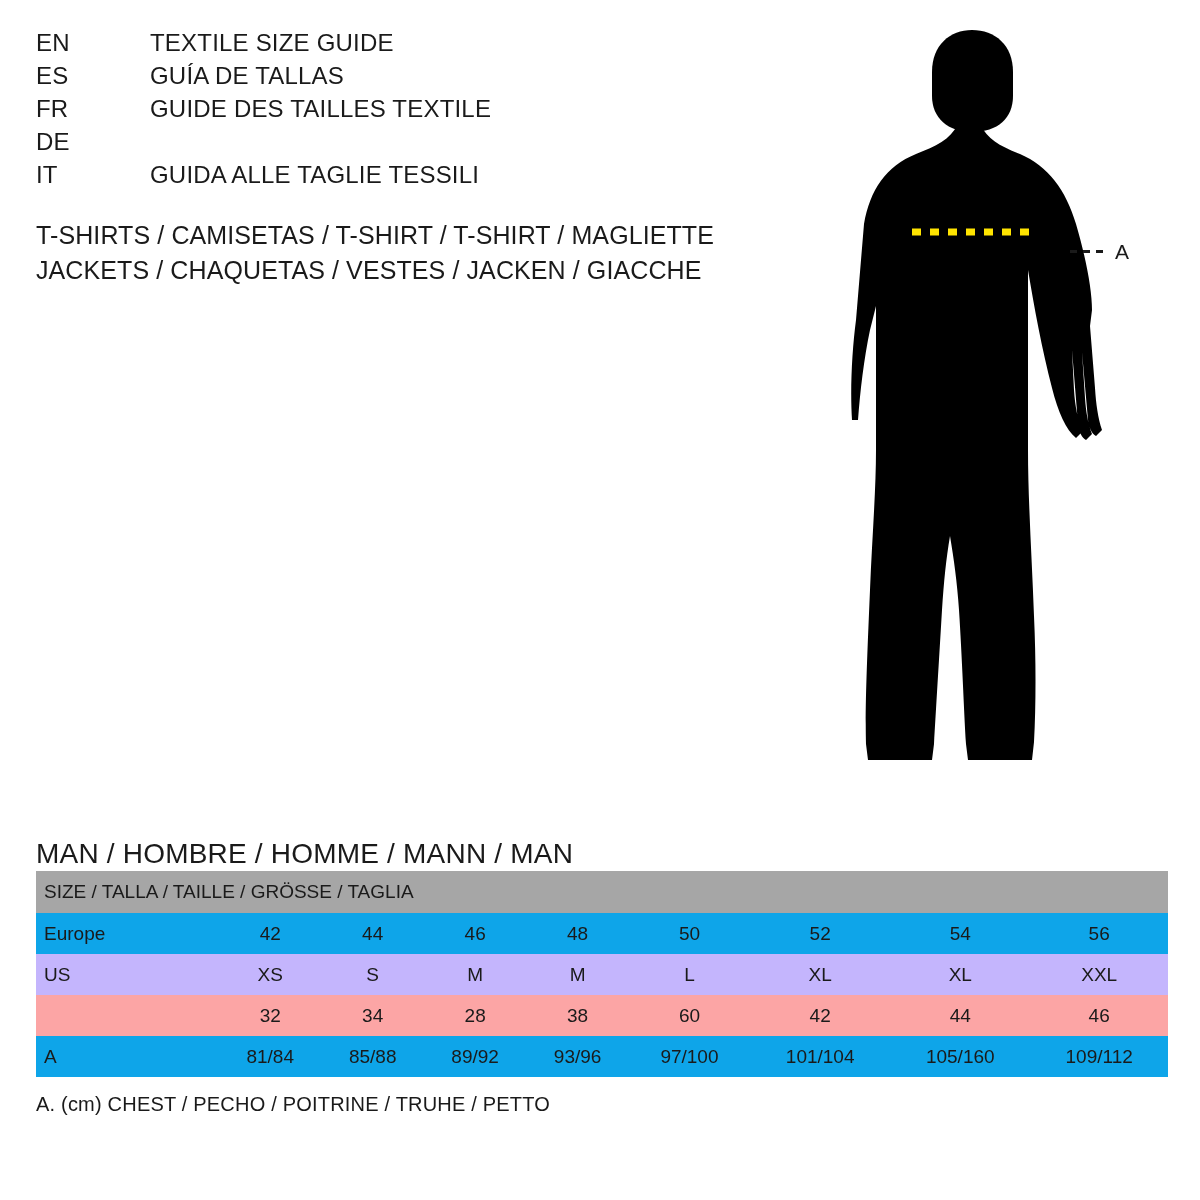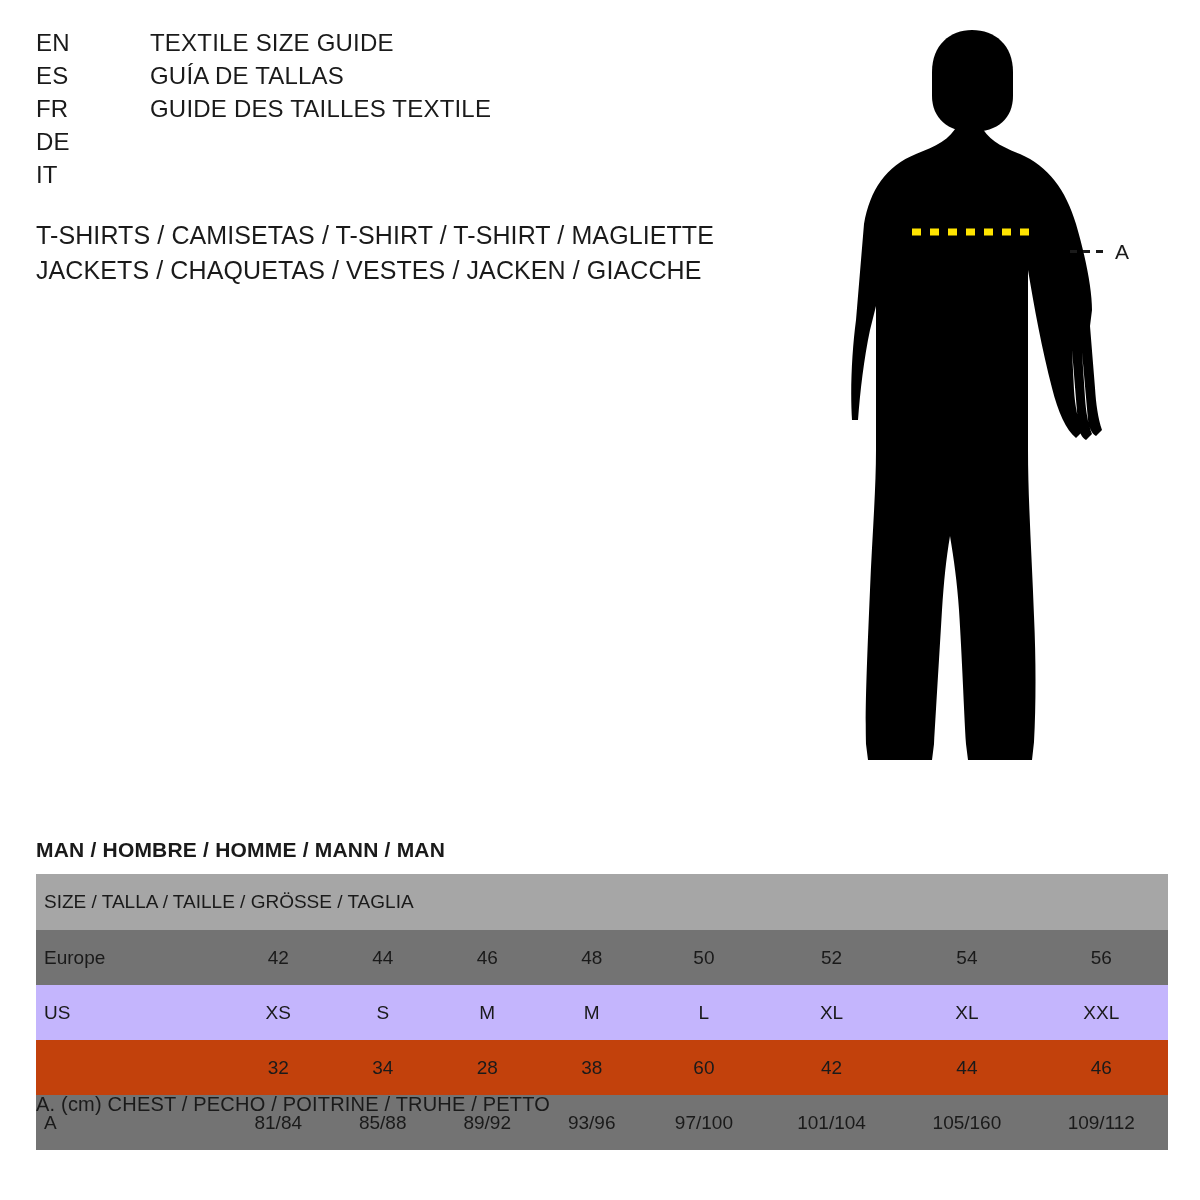--- a/index.html
+++ b/index.html
@@ -77,49 +77,49 @@
   }
 
   
   .table-area {
     position: absolute;
     left: 36px;
     top: 838px;
     width: 1132px;
   }
   .group-title {
-    font-size: 21px;
-    font-weight: bold;
-    margin-bottom: 12px;
+    font-size: 28px;
+    font-weight: normal;
+    margin-bottom: 1px;
     letter-spacing: 0.2px;
   }
   table.size-table {
     width: 1132px;
     border-collapse: collapse;
     font-size: 19px;
   }
   table.size-table td {
     height: 31px;
-    padding: 12px;
+    padding: 5px;
     text-align: center;
     vertical-align: middle;
   }
   table.size-table td.label-cell {
     text-align: left;
     padding-left: 8px;
     width: 170px;
   }
   tr.header-row td {
     background: #a6a6a6;
     font-size: 19px;
     height: 32px;
   }
-  tr.row-light td { background: #737373; }
+  tr.row-light td { background: #0ea5e9; }
   tr.row-dark td { background: #c4b5fd; }
-  tr.row-mid td { background: #c2410c; }
+  tr.row-mid td { background: #fca5a5; }
 
   .footnote {
     position: absolute;
     left: 36px;
     top: 1093px;
     font-size: 20px;
     letter-spacing: 0.2px;
   }
 </style>
 </head>
@@ -136,20 +136,21 @@
   </div>
   <div class="lang-row">
     <span class="lang-code">FR</span>
     <span class="lang-text">GUIDE DES TAILLES TEXTILE</span>
   </div>
   <div class="lang-row">
     <span class="lang-code">DE</span>
   </div>
   <div class="lang-row">
     <span class="lang-code">IT</span>
+    <span class="lang-text">GUIDA ALLE TAGLIE TESSILI</span>
   </div>
 </div>
 
 <div class="section-titles">
   <div>T-SHIRTS / CAMISETAS / T-SHIRT / T-SHIRT / MAGLIETTE</div>
   <div>JACKETS / CHAQUETAS / VESTES / JACKEN / GIACCHE</div>
 </div>
 
 <div class="figure-wrap">
   <svg width="360" height="760" viewBox="0 0 360 760">

